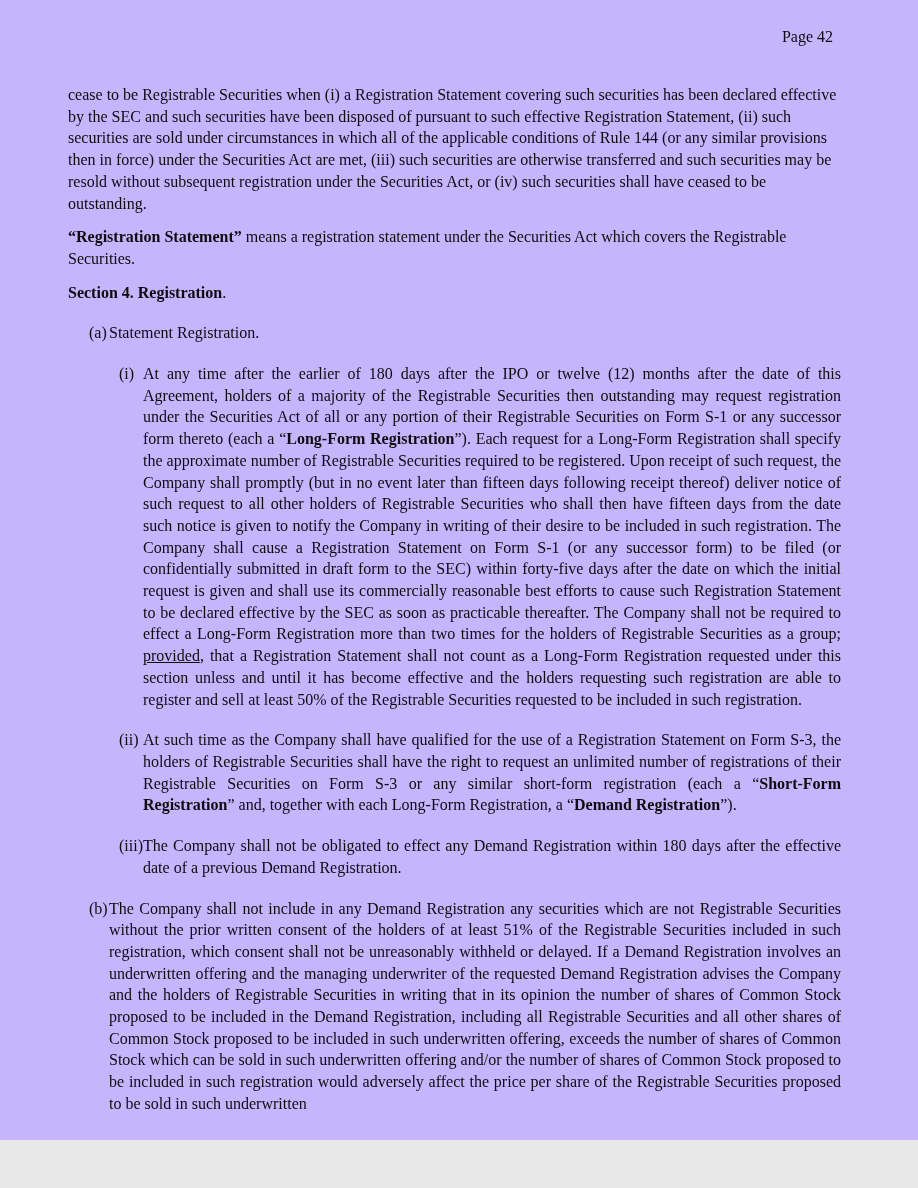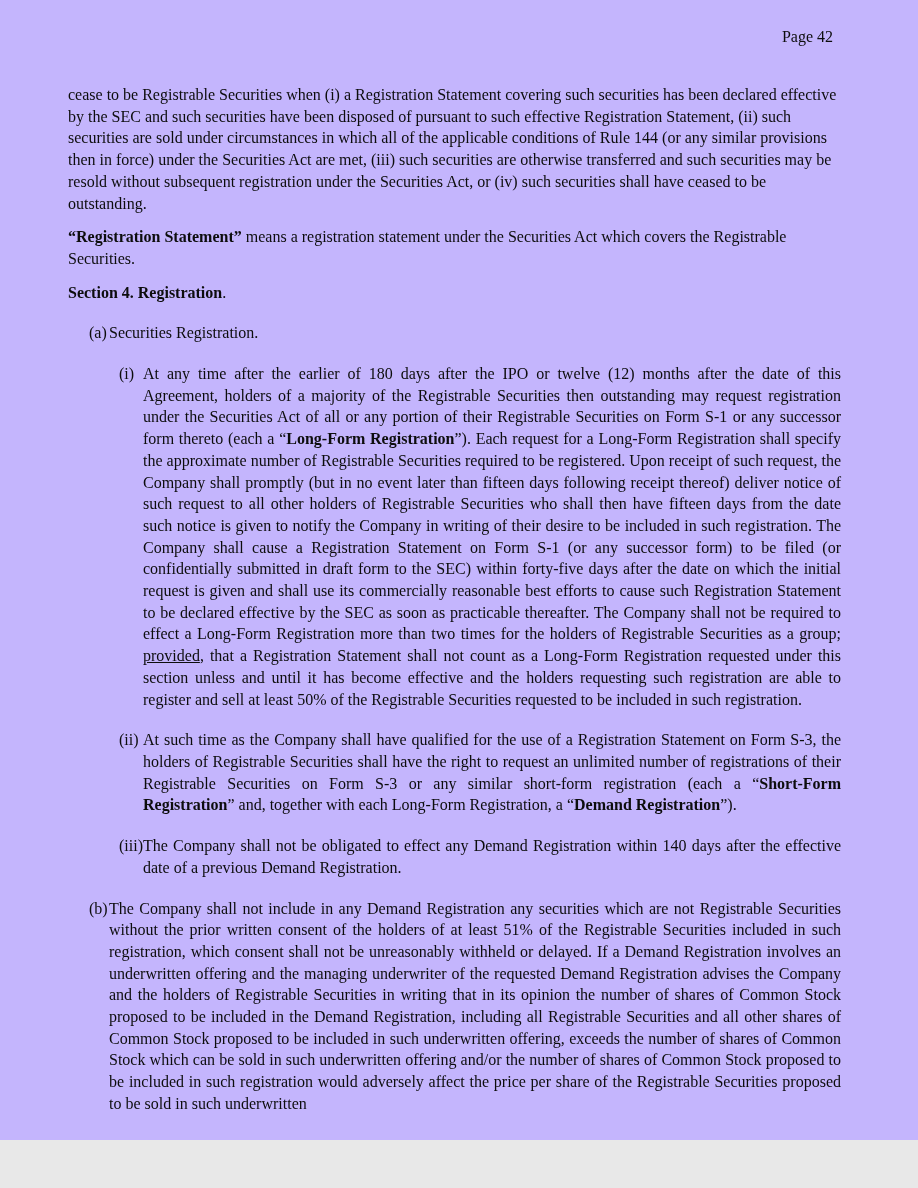--- a/index.html
+++ b/index.html
@@ -48,36 +48,36 @@
   <div class="content">
 
     <p class="para rich"><span>cease to be Registrable Securities when (i) a Registration Statement covering such securities has been declared effective by the SEC and such securities have been disposed of pursuant to such effective Registration Statement, (ii) such securities are sold under circumstances in which all of the applicable conditions of Rule 144 (or any similar provisions then in force) under the Securities Act are met, (iii) such securities are otherwise transferred and such securities may be resold without subsequent registration under the Securities Act, or (iv) such securities shall have ceased to be outstanding.</span></p>
 
     <p class="para gap-lg rich"><span class="b">“Registration Statement”</span><span> means a registration statement under the Securities Act which covers the Registrable Securities.</span></p>
 
     <p class="heading rich"><span class="b">Section 4. Registration</span><span>.</span></p>
 
     <div class="li level1">
       <span class="marker">(a)</span>
-      <span class="li-text rich"><span>Securities Registration.</span></span>
+      <span class="li-text rich"><span>Statement Registration.</span></span>
     </div>
 
     <div class="li level2 justify">
       <span class="marker">(i)</span>
       <span class="li-text rich"><span>At any time after the earlier of 180 days after the IPO or twelve (12) months after the date of this Agreement, holders of a majority of the Registrable Securities then outstanding may request registration under the Securities Act of all or any portion of their Registrable Securities on Form S-1 or any successor form thereto (each a “</span><span class="b">Long-Form Registration</span><span>”). Each request for a Long-Form Registration shall specify the approximate number of Registrable Securities required to be registered. Upon receipt of such request, the Company shall promptly (but in no event later than fifteen days following receipt thereof) deliver notice of such request to all other holders of Registrable Securities who shall then have fifteen days from the date such notice is given to notify the Company in writing of their desire to be included in such registration. The Company shall cause a Registration Statement on Form S-1 (or any successor form) to be filed (or confidentially submitted in draft form to the SEC) within forty-five days after the date on which the initial request is given and shall use its commercially reasonable best efforts to cause such Registration Statement to be declared effective by the SEC as soon as practicable thereafter. The Company shall not be required to effect a Long-Form Registration more than two times for the holders of Registrable Securities as a group; </span><span class="u">provided</span><span>, that a Registration Statement shall not count as a Long-Form Registration requested under this section unless and until it has become effective and the holders requesting such registration are able to register and sell at least 50% of the Registrable Securities requested to be included in such registration.</span></span>
     </div>
 
     <div class="li level2 justify">
       <span class="marker">(ii)</span>
       <span class="li-text rich"><span>At such time as the Company shall have qualified for the use of a Registration Statement on Form S-3, the holders of Registrable Securities shall have the right to request an unlimited number of registrations of their Registrable Securities on Form S-3 or any similar short-form registration (each a “</span><span class="b">Short-Form Registration</span><span>” and, together with each Long-Form Registration, a “</span><span class="b">Demand Registration</span><span>”).</span></span>
     </div>
 
     <div class="li level2 justify">
       <span class="marker">(iii)</span>
-      <span class="li-text rich"><span>The Company shall not be obligated to effect any Demand Registration within 140 days after the effective date of a previous Demand Registration.</span></span>
+      <span class="li-text rich"><span>The Company shall not be obligated to effect any Demand Registration within 180 days after the effective date of a previous Demand Registration.</span></span>
     </div>
 
     <div class="li level1 justify">
       <span class="marker">(b)</span>
       <span class="li-text rich"><span>The Company shall not include in any Demand Registration any securities which are not Registrable Securities without the prior written consent of the holders of at least 51% of the Registrable Securities included in such registration, which consent shall not be unreasonably withheld or delayed. If a Demand Registration involves an underwritten offering and the managing underwriter of the requested Demand Registration advises the Company and the holders of Registrable Securities in writing that in its opinion the number of shares of Common Stock proposed to be included in the Demand Registration, including all Registrable Securities and all other shares of Common Stock proposed to be included in such underwritten offering, exceeds the number of shares of Common Stock which can be sold in such underwritten offering and/or the number of shares of Common Stock proposed to be included in such registration would adversely affect the price per share of the Registrable Securities proposed to be sold in such underwritten</span></span>
     </div>
 
   </div>
 </div>
 

